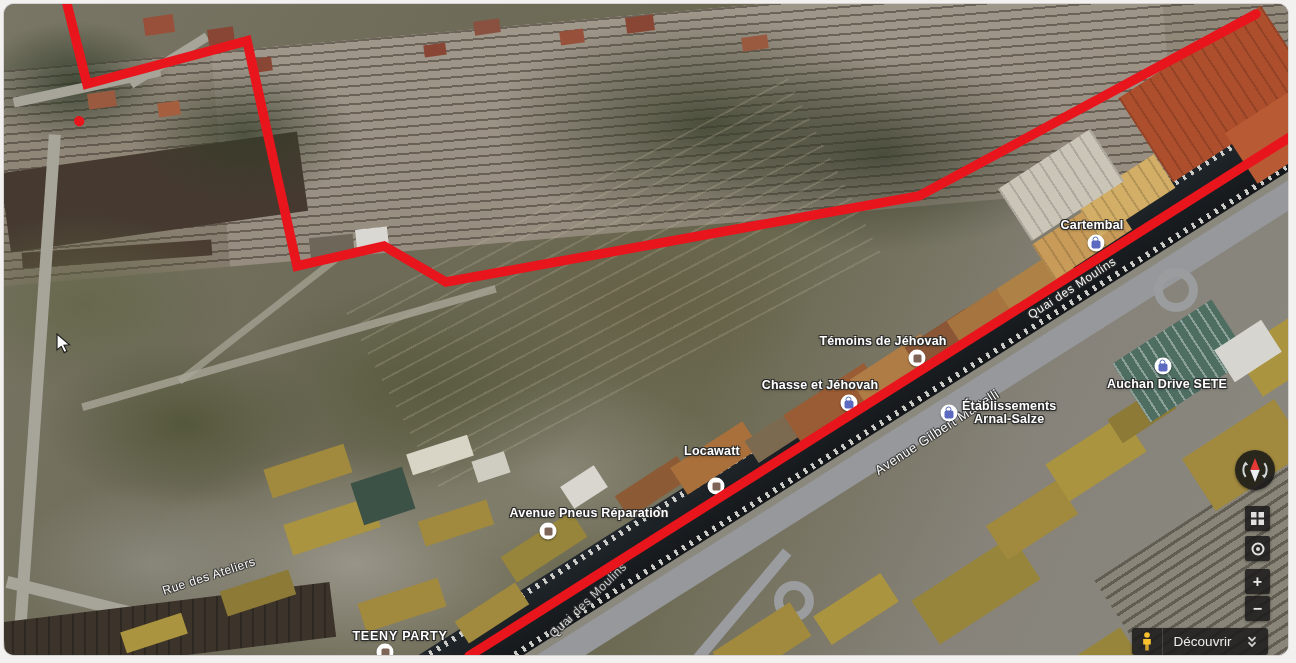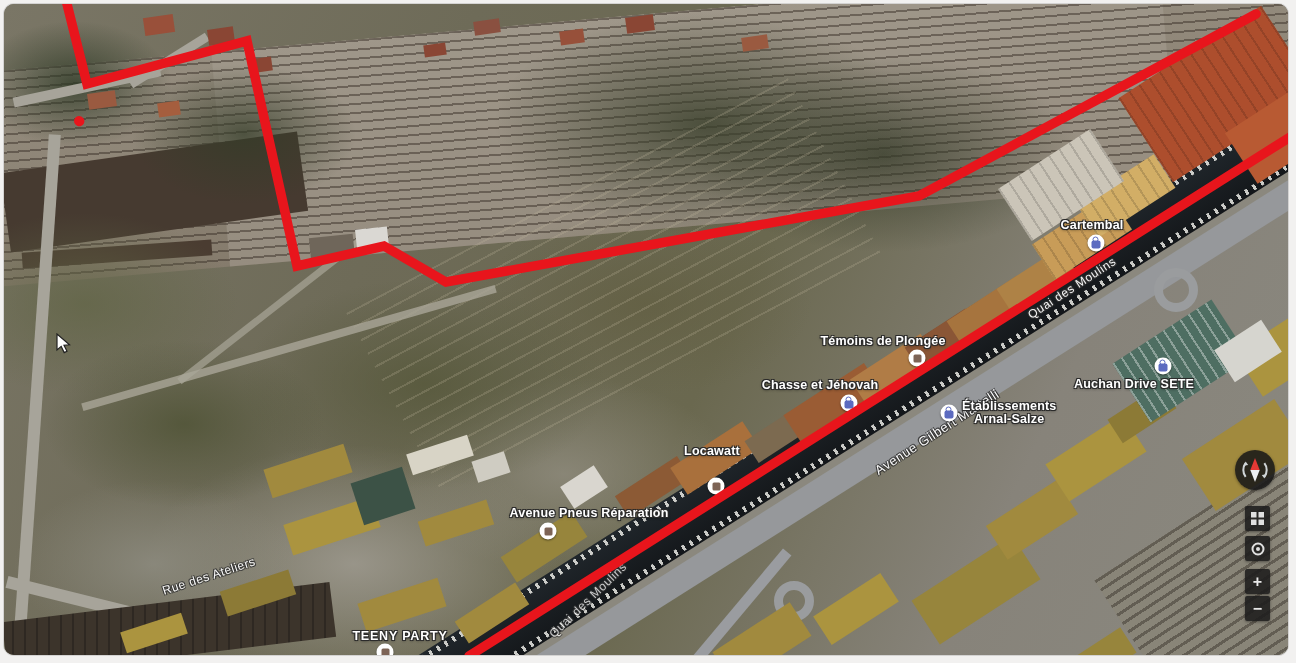--- a/index.html
+++ b/index.html
@@ -161,21 +161,21 @@
   <div class="street" style="left:205px;top:572px;transform:translate(-50%,-50%) rotate(-18deg);">Rue des Ateliers</div>
   <div class="street" style="left:933px;top:428px;transform:translate(-50%,-50%) rotate(-33deg);font-size:13px;">Avenue Gilbert Martelli</div>
   <div class="street" style="left:1068px;top:284px;transform:translate(-50%,-50%) rotate(-33deg);">Quai des Moulins</div>
   <div class="street" style="left:584px;top:596px;transform:translate(-50%,-50%) rotate(-44deg);opacity:.8;">Quai des Moulins</div>
 
   <div class="poi-text" style="left:1088px;top:221px;">Cartembal</div>
   <div class="poi-ico" style="left:1092px;top:239px;">
         <div class="bag"></div>
       </div>
 
-  <div class="poi-text" style="left:879px;top:337px;">Témoins de Plongée</div>
+  <div class="poi-text" style="left:879px;top:337px;">Témoins de Jéhovah</div>
   <div class="poi-ico" style="left:913px;top:354px;">
         <div class="sq"></div>
       </div>
 
   <div class="poi-text" style="left:816px;top:381px;">Chasse et Jéhovah</div>
   <div class="poi-ico" style="left:845px;top:399px;">
         <div class="bag"></div>
       </div>
 
   <div class="poi-ico" style="left:945px;top:409px;">
@@ -197,21 +197,21 @@
       </div>
 
   <div class="poi-text" style="left:396px;top:632px;letter-spacing:.8px;">TEENY PARTY</div>
   <div class="poi-ico" style="left:381px;top:648px;">
         <div class="sq"></div>
       </div>
 
   <div class="poi-ico" style="left:1159px;top:362px;">
         <div class="bag"></div>
       </div>
-  <div class="poi-text" style="left:1130px;top:380px;">Auchan Drive SETE</div>
+  <div class="poi-text" style="left:1163px;top:380px;">Auchan Drive SETE</div>
 
   <svg class="overlay" width="1284" height="651" viewBox="0 0 1284 651">
     <polyline fill="none" stroke="#e8151c" stroke-width="9.5" stroke-linejoin="miter" stroke-linecap="round" points="62,-4 83,80 243,37 293,262 380,242 442,278 915,192 1252,10"></polyline>
     <polyline fill="none" stroke="#e8151c" stroke-width="9.5" stroke-linecap="round" points="465,652 1294,128"></polyline>
     <polyline fill="none" stroke="#e8151c" stroke-width="10" stroke-linecap="round" points="75,117 75.4,117.2"></polyline>
   </svg>
 
   <svg style="position:absolute;left:52px;top:329px;" width="16" height="22" viewBox="0 0 16 22">
     <path d="M1,1 L1,17 L5.2,13.4 L8.2,19.6 L11,18.2 L8,12.2 L13.5,11.8 Z" fill="#fff" stroke="#222" stroke-width="1.2"></path>
   </svg>
@@ -236,15 +236,30 @@
   </button>
   <button class="ctl" style="left:1241px;top:532px;">
     <svg width="16" height="16" viewBox="0 0 16 16">
       <circle cx="8" cy="8" r="5.5" fill="none" stroke="#e0e0e0" stroke-width="2"></circle>
       <circle cx="8" cy="8" r="2" fill="#e0e0e0"></circle>
     </svg>
   </button>
   <button class="ctl zoombtn" style="left:1241px;top:565px;">+</button>
   <button class="ctl zoombtn" style="left:1241px;top:592px;">−</button>
 
+  <div class="discover">
+    <div class="peg-cell">
+      <svg width="12" height="20" viewBox="0 0 12 20">
+        <circle cx="6" cy="3" r="2.8" fill="#fbc22d"></circle>
+        <path d="M2.2,7 h7.6 v5.5 h-2.2 v6 h-1.4 v-6 h-0.4 v6 h-1.4 v-6 h-2.2 Z" fill="#fbc22d"></path>
+      </svg>
+    </div>
+    <div class="disc-label">Découvrir</div>
+    <div class="disc-chev">
+      <svg width="14" height="14" viewBox="0 0 16 16">
+        <polyline points="4,2.5 8,6.5 12,2.5" fill="none" stroke="#cfcfcf" stroke-width="2"></polyline>
+        <polyline points="4,8.5 8,12.5 12,8.5" fill="none" stroke="#cfcfcf" stroke-width="2"></polyline>
+      </svg>
+    </div>
+  </div>
 
  </div>
 </div>
 
 </body></html>

